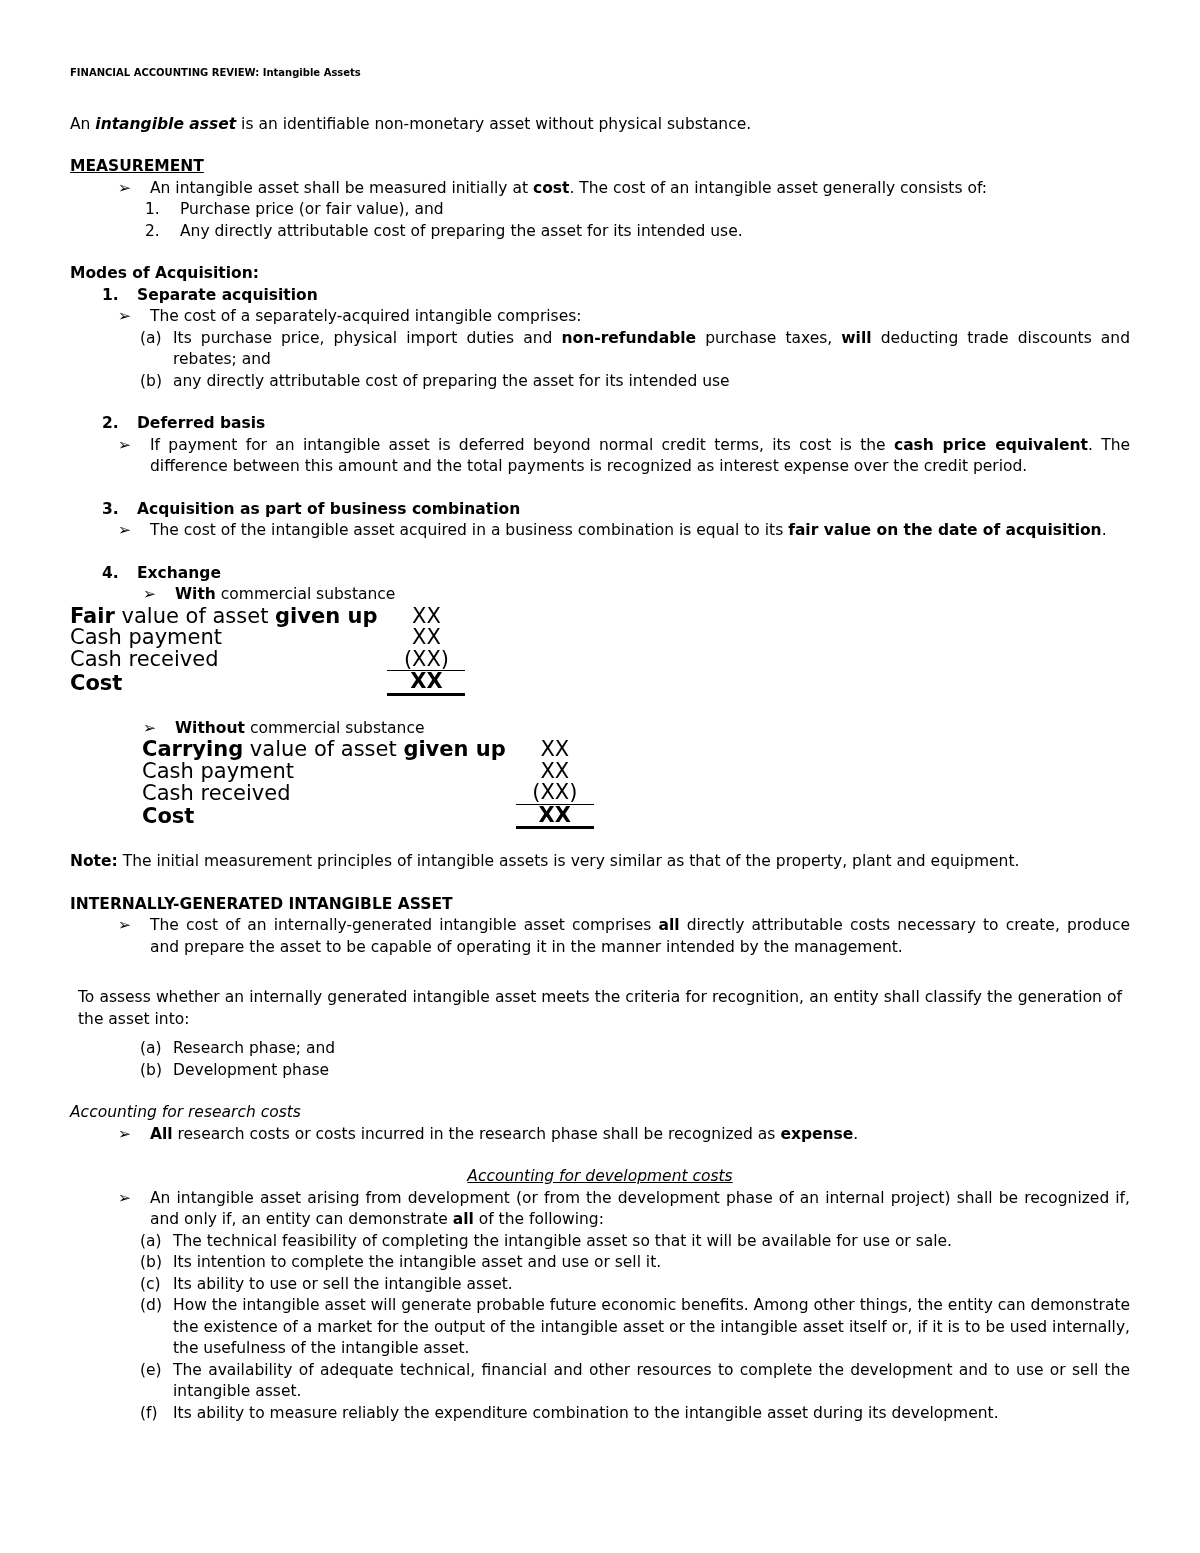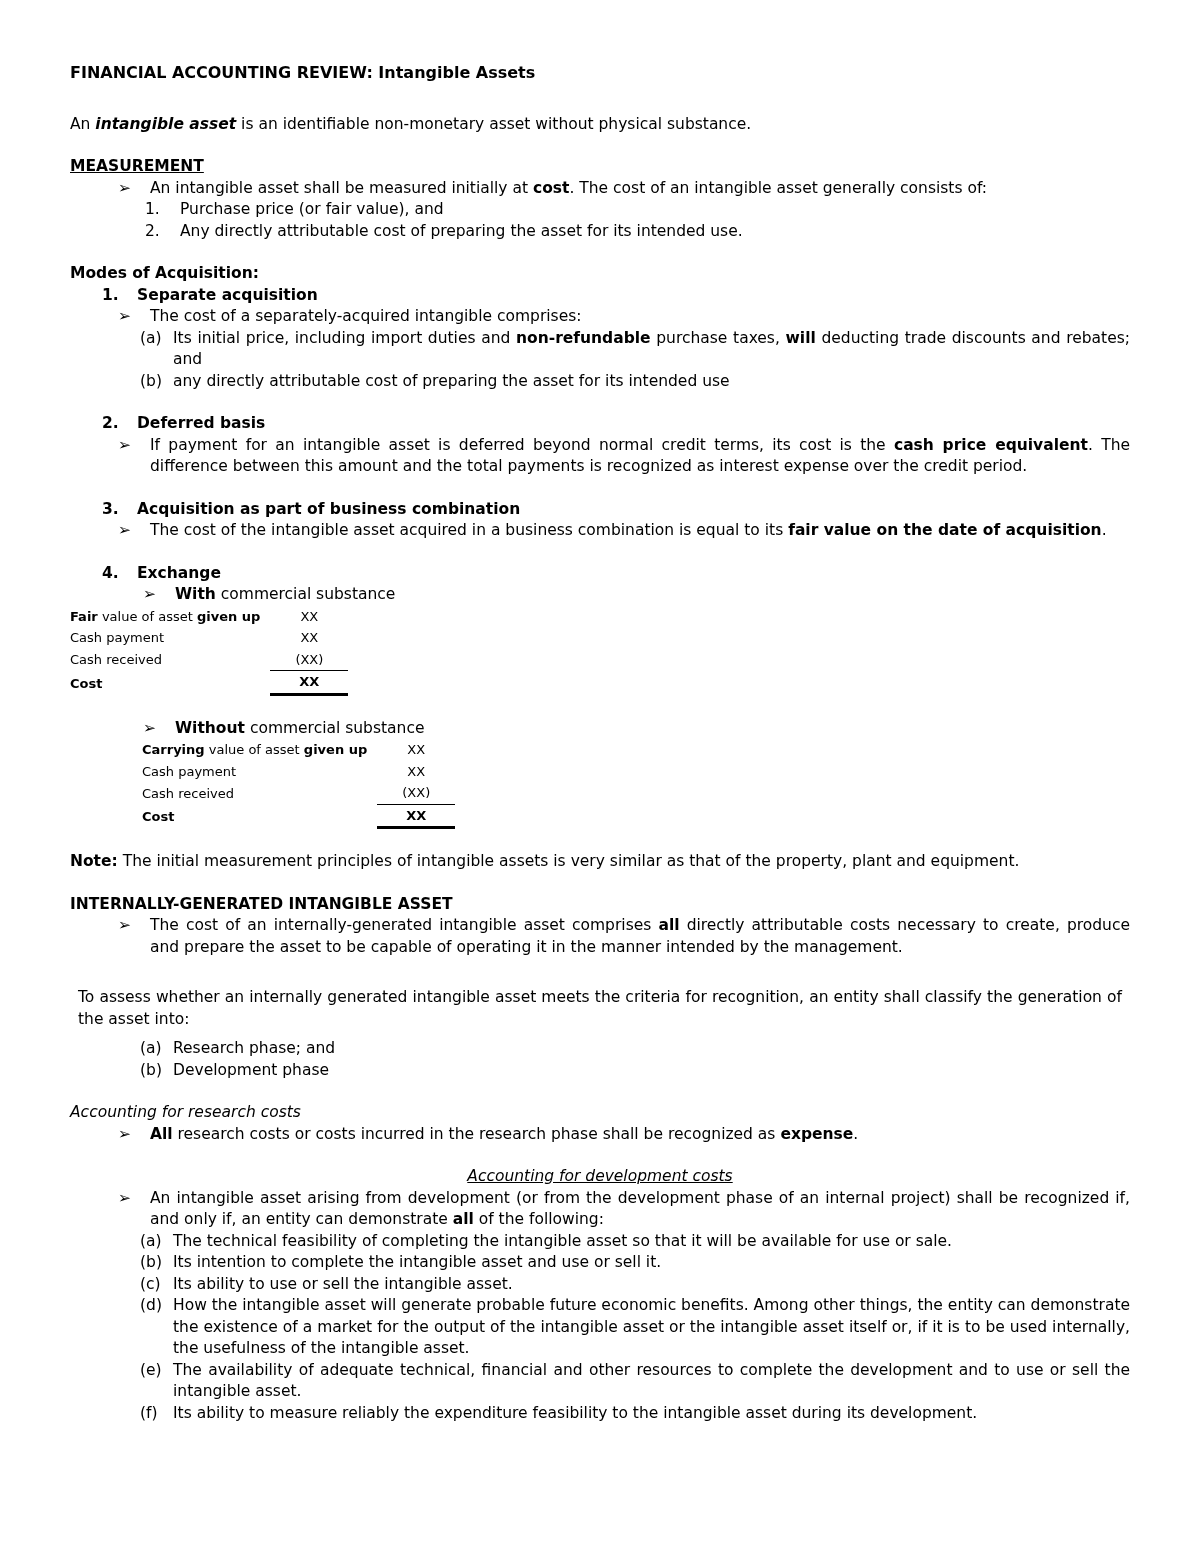--- a/index.html
+++ b/index.html
@@ -22,21 +22,21 @@
     overflow: hidden;
   }
   .doc {
     font-size: 15.5px;
     line-height: 21.5px;
   }
 
   
   .title {
     font-weight: bold;
-    font-size: 16px;
+    font-size: 10px;
     margin: 0 0 30px 0;
   }
   .h-section {
     font-weight: bold;
     margin: 0;
   }
   .h-underline {
     font-weight: bold;
     text-decoration: underline;
     margin: 0;
@@ -93,21 +93,21 @@
   .m-num    { width: 35px; }
   .m-alpha  { width: 33px; }
 
   .bold { font-weight: bold; }
   .bi   { font-weight: bold; font-style: italic; }
 
   
   .calc {
     border-collapse: collapse;
     margin: 0;
-    font-size: 13px;
+    font-size: 21px;
     line-height: 21.5px;
   }
   .calc td {
     padding: 0;
     vertical-align: bottom;
     white-space: nowrap;
   }
   .calc td.label { padding-right: 10px; }
   .calc td.amt {
     text-align: center;
@@ -158,21 +158,21 @@
     <div class="row ind-num1">
       <span class="marker m-num bold">1.</span>
       <span class="rowtext noj bold">Separate acquisition</span>
     </div>
     <div class="row ind-arrow1">
       <span class="marker m-arrow">➢</span>
       <span class="rowtext noj">The cost of a separately-acquired intangible comprises:</span>
     </div>
     <div class="row ind-alpha1">
       <span class="marker m-alpha">(a)</span>
-      <span class="rowtext"><span>Its initial price, including import duties and </span><span class="bold">non-refundable</span><span> purchase taxes, </span><span class="bold">will</span><span> deducting trade discounts and rebates; and</span></span>
+      <span class="rowtext"><span>Its purchase price, physical import duties and </span><span class="bold">non-refundable</span><span> purchase taxes, </span><span class="bold">will</span><span> deducting trade discounts and rebates; and</span></span>
     </div>
     <div class="row ind-alpha1">
       <span class="marker m-alpha">(b)</span>
       <span class="rowtext noj">any directly attributable cost of preparing the asset for its intended use</span>
     </div>
 
     <div class="gap-para"></div>
 
     <div class="row ind-num1">
       <span class="marker m-num bold">2.</span>
@@ -310,17 +310,17 @@
     <div class="row ind-alpha1">
       <span class="marker m-alpha">(d)</span>
       <span class="rowtext">How the intangible asset will generate probable future economic benefits. Among other things, the entity can demonstrate the existence of a market for the output of the intangible asset or the intangible asset itself or, if it is to be used internally, the usefulness of the intangible asset.</span>
     </div>
     <div class="row ind-alpha1">
       <span class="marker m-alpha">(e)</span>
       <span class="rowtext">The availability of adequate technical, financial and other resources to complete the development and to use or sell the intangible asset.</span>
     </div>
     <div class="row ind-alpha1">
       <span class="marker m-alpha">(f)</span>
-      <span class="rowtext noj">Its ability to measure reliably the expenditure feasibility to the intangible asset during its development.</span>
+      <span class="rowtext noj">Its ability to measure reliably the expenditure combination to the intangible asset during its development.</span>
     </div>
 
   </div>
 </div>
 
 </body></html>

